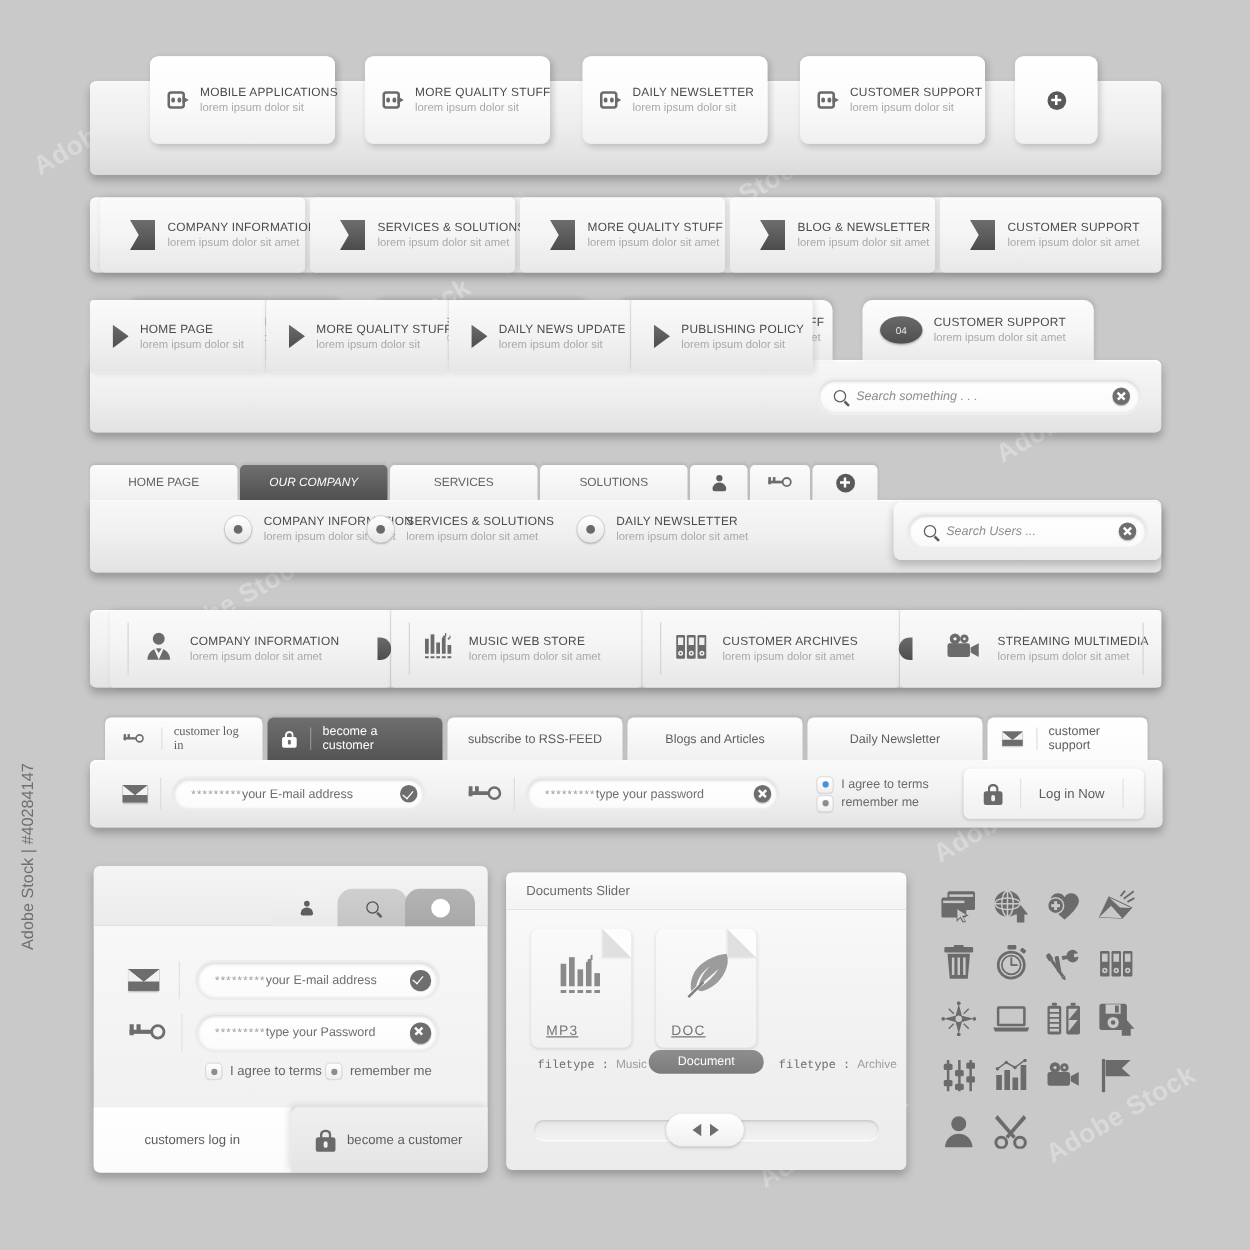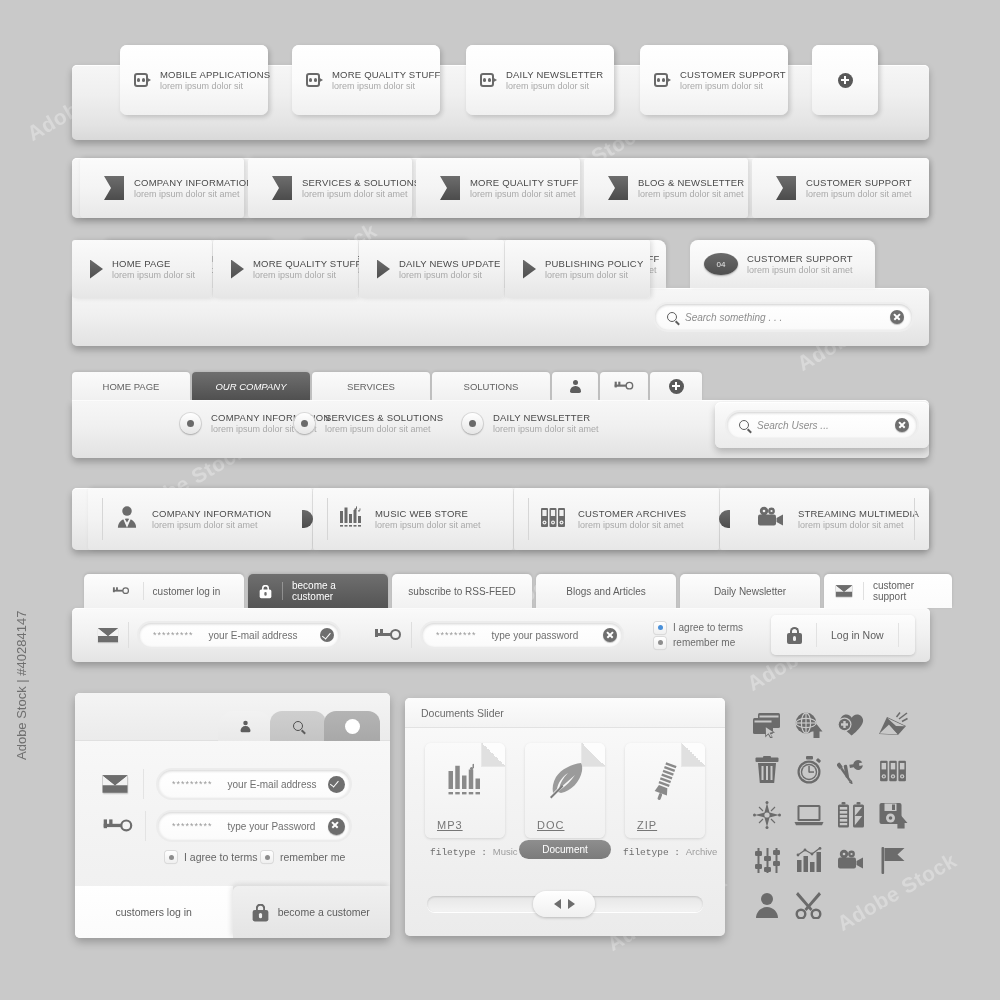--- a/index.html
+++ b/index.html
@@ -191,21 +191,21 @@
     background:linear-gradient(to bottom,#fafafa 0%,#f2f2f2 45%,#e4e4e4 100%);
     box-shadow:0 4px 7px rgba(0,0,0,.25), 0 1px 0 #fff inset;
     display:flex; align-items:center;
   }
   .field{
     height:24px; border-radius:14px; display:flex; align-items:center; padding:0 5px 0 14px;
     background:linear-gradient(to bottom,#ffffff,#fbfbfb);
     box-shadow:0 0 0 2px #ececec, 0 1px 3px rgba(0,0,0,.18) inset;
   }
   .field .stars{ font-size:9px; color:#9a9a9a; letter-spacing:1px; }
-  .field .lbl{ font-size:10px; color:#6f6f6f; margin-left:15px; flex:1; }
+  .field .lbl{ font-size:10px; color:#6f6f6f; margin-left:0; flex:1; }
 
   .env{
     width:20px; height:14px; background:#6d6d6d; position:relative; flex:0 0 auto;
     box-shadow:0 1px 1px rgba(0,0,0,.2);
   }
   .env:before{
     content:""; position:absolute; left:0; top:0; width:0;height:0;
     border-left:10px solid #f2f2f2; border-right:10px solid #f2f2f2; border-top:8px solid transparent;
   }
   .env:after{
@@ -721,21 +721,21 @@
           <i class="sk"></i>
           <i class="kh"></i>
         </span>
       <span style="width:1px;height:24px;background:#e2e2e2;display:block;"></span>
       <span style="font-size:10.5px;color:#5d5d5d;">Log in Now</span>
       <span style="width:1px;height:24px;background:#e2e2e2;display:block;"></span>
     </div>
   </div>
 
   <div class="tabs">
-    <div class="tb" style="width:160px;">
+    <div class="tb" style="width:126px;font-family:Liberation Serif, serif;">
       <span class="key" style="transform:scale(.62);">
           <i class="ring"></i>
           <i class="sh"></i>
           <i class="t1"></i>
           <i class="t2"></i>
         </span>
       <span style="width:1px;height:18px;background:#e0e0e0;display:block;"></span>
       <span>customer log in</span>
     </div>
     <div class="tb act" style="width:140px;">
@@ -855,38 +855,20 @@
     <div class="fold"></div>
     <div style="position:absolute;left:0;top:16px;width:100%;display:flex;justify-content:center;">
       <svg width="44" height="44" viewBox="0 0 44 44" fill="#9b9b9b">
         <path d="M38 4c-9 1-20 6-25 14-3 5-4 11-3 16l4-4c1-6 5-12 11-16-5 5-8 10-9 16l16-14c-4 6-9 11-15 15l-2 2 3 1c10-2 19-11 21-22 .4-3 .3-6-1-8z"></path>
         <path d="M7 38 19 26l1.4 1.4L8.4 39.4z" fill="#7e7e7e"></path>
       </svg>
     </div>
     <div class="cap">DOC</div>
   </div>
 
-  <div class="fcard" style="left:220px;">
-    <div class="fold"></div>
-    <div style="position:absolute;left:0;top:18px;width:100%;display:flex;justify-content:center;">
-      <svg width="40" height="44" viewBox="0 0 40 44" fill="#8a8a8a">
-        <g transform="rotate(20 20 22)">
-          <rect x="14" y="2" width="11" height="2.4"></rect>
-            <rect x="14" y="6" width="11" height="2.4"></rect>
-          <rect x="14" y="10" width="11" height="2.4"></rect>
-            <rect x="14" y="14" width="11" height="2.4"></rect>
-          <rect x="14" y="18" width="11" height="2.4"></rect>
-            <rect x="14" y="22" width="11" height="2.4"></rect>
-          <path d="M15 26h9l2 7h-13z"></path>
-            <rect x="18.2" y="33" width="3.2" height="7" rx="1.4"></rect>
-        </g>
-      </svg>
-    </div>
-    <div class="cap">ZIP</div>
-  </div>
 
   <div class="fcaption" style="left:25px;">
     <span class="k">filetype : </span><span class="v">Music</span>
   </div>
   <div class="pillsel" style="left:114px;width:92px;">
     <span>Document</span>
   </div>
   <div class="fcaption" style="left:218px;">
     <span class="k">filetype : </span><span class="v">Archive</span>
   </div>

